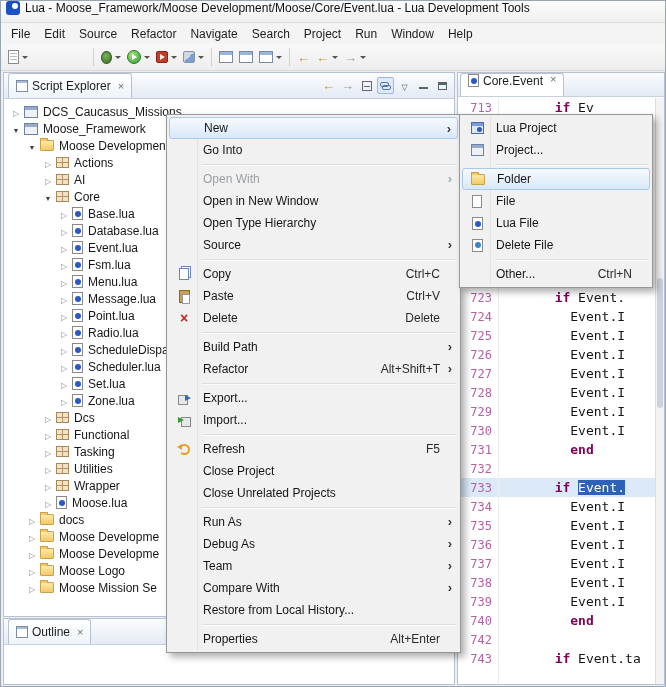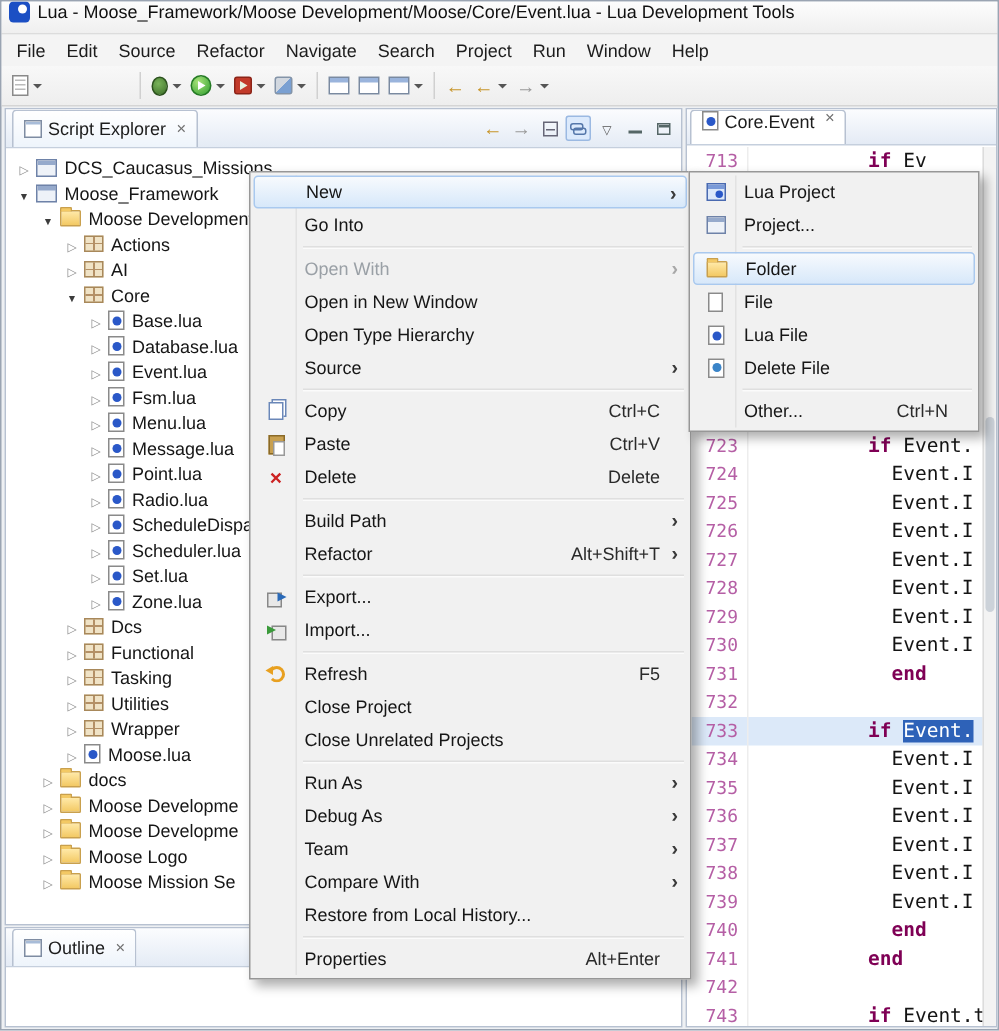--- a/index.html
+++ b/index.html
@@ -75,21 +75,21 @@
   
   .outline-content{position:absolute;left:0;top:26px;right:0;bottom:0;background:#fff}
 
   
   .etabs{position:absolute;left:0;top:0;right:0;height:24px;background:linear-gradient(#fbfcfe,#e4ebf5);border-bottom:1px solid #c5cfdd;display:flex;align-items:flex-end}
   .etab{display:flex;gap:4px;height:23px;padding:0 7px;background:#fff;border:1px solid #b7c1d1;border-bottom:none;border-radius:3px 3px 0 0;margin-left:2px;font-size:12px;color:#1c1c1c;white-space:nowrap}
   .ebody{position:absolute;left:0;top:25px;right:0;bottom:0;background:#fff;font-family:"DejaVu Sans Mono",monospace;font-size:13px;line-height:19px;overflow:hidden}
   .ebody::before{content:"";position:absolute;left:40px;top:0;bottom:0;width:1px;background:#ededed}
   .cl{height:19px;white-space:pre}
   .cl.cur{background:#dce9f9}
-  .ln{display:inline-block;width:34px;margin-right:24px;text-align:right;color:#b55fa5;font-size:12px}
+  .ln{display:inline-block;width:34px;text-align:right;color:#b55fa5;font-size:12px}
   .ws,.cd,.kw,.sel{white-space:pre}
   .kw{color:#7f0055;font-weight:bold}
   .cd{color:#141414}
   .sel{background:#2e62b8;color:#fff}
   .escroll{position:absolute;right:0;top:25px;width:9px;bottom:0;background:#f3f3f3;border-left:1px solid #dcdcdc}
   .ethumb{position:absolute;left:1px;right:1px;top:180px;height:130px;background:#ccd2d9;border-radius:3px}
 
   
   .cmenu{position:absolute;background:#f1f1f1;border:1px solid #979797;box-shadow:4px 4px 7px rgba(0,0,0,.32);padding:2px;z-index:20}
   .cmenu::before{content:"";position:absolute;left:30px;top:2px;bottom:2px;width:1px;background:#e2e2e2;z-index:0}
@@ -298,21 +298,20 @@
     <div class="cl"><span class="ln">731</span><span class="ws">          </span><span class="kw">end</span><span class="cd"></span></div>
     <div class="cl"><span class="ln">732</span><span class="ws"></span><span class="kw"></span><span class="cd"></span></div>
     <div class="cl cur"><span class="ln">733</span><span class="ws">        </span><span class="kw">if</span><span class="cd"> </span><span class="sel">Event.</span></div>
     <div class="cl"><span class="ln">734</span><span class="ws">          </span><span class="kw"></span><span class="cd">Event.I</span></div>
     <div class="cl"><span class="ln">735</span><span class="ws">          </span><span class="kw"></span><span class="cd">Event.I</span></div>
     <div class="cl"><span class="ln">736</span><span class="ws">          </span><span class="kw"></span><span class="cd">Event.I</span></div>
     <div class="cl"><span class="ln">737</span><span class="ws">          </span><span class="kw"></span><span class="cd">Event.I</span></div>
     <div class="cl"><span class="ln">738</span><span class="ws">          </span><span class="kw"></span><span class="cd">Event.I</span></div>
     <div class="cl"><span class="ln">739</span><span class="ws">          </span><span class="kw"></span><span class="cd">Event.I</span></div>
     <div class="cl"><span class="ln">740</span><span class="ws">          </span><span class="kw">end</span><span class="cd"></span></div>
-    <div class="cl"><span class="ln">741</span><span class="ws">        </span><span class="kw">end</span><span class="cd"></span></div>
     <div class="cl"><span class="ln">742</span><span class="ws"></span><span class="kw"></span><span class="cd"></span></div>
     <div class="cl"><span class="ln">743</span><span class="ws">        </span><span class="kw">if</span><span class="cd"> Event.ta</span></div>
   </div>
   <div class="escroll">
       <div class="ethumb"></div>
     </div>
 </div>
 
 <div class="cmenu main-menu">
   <div class="mi hl">

